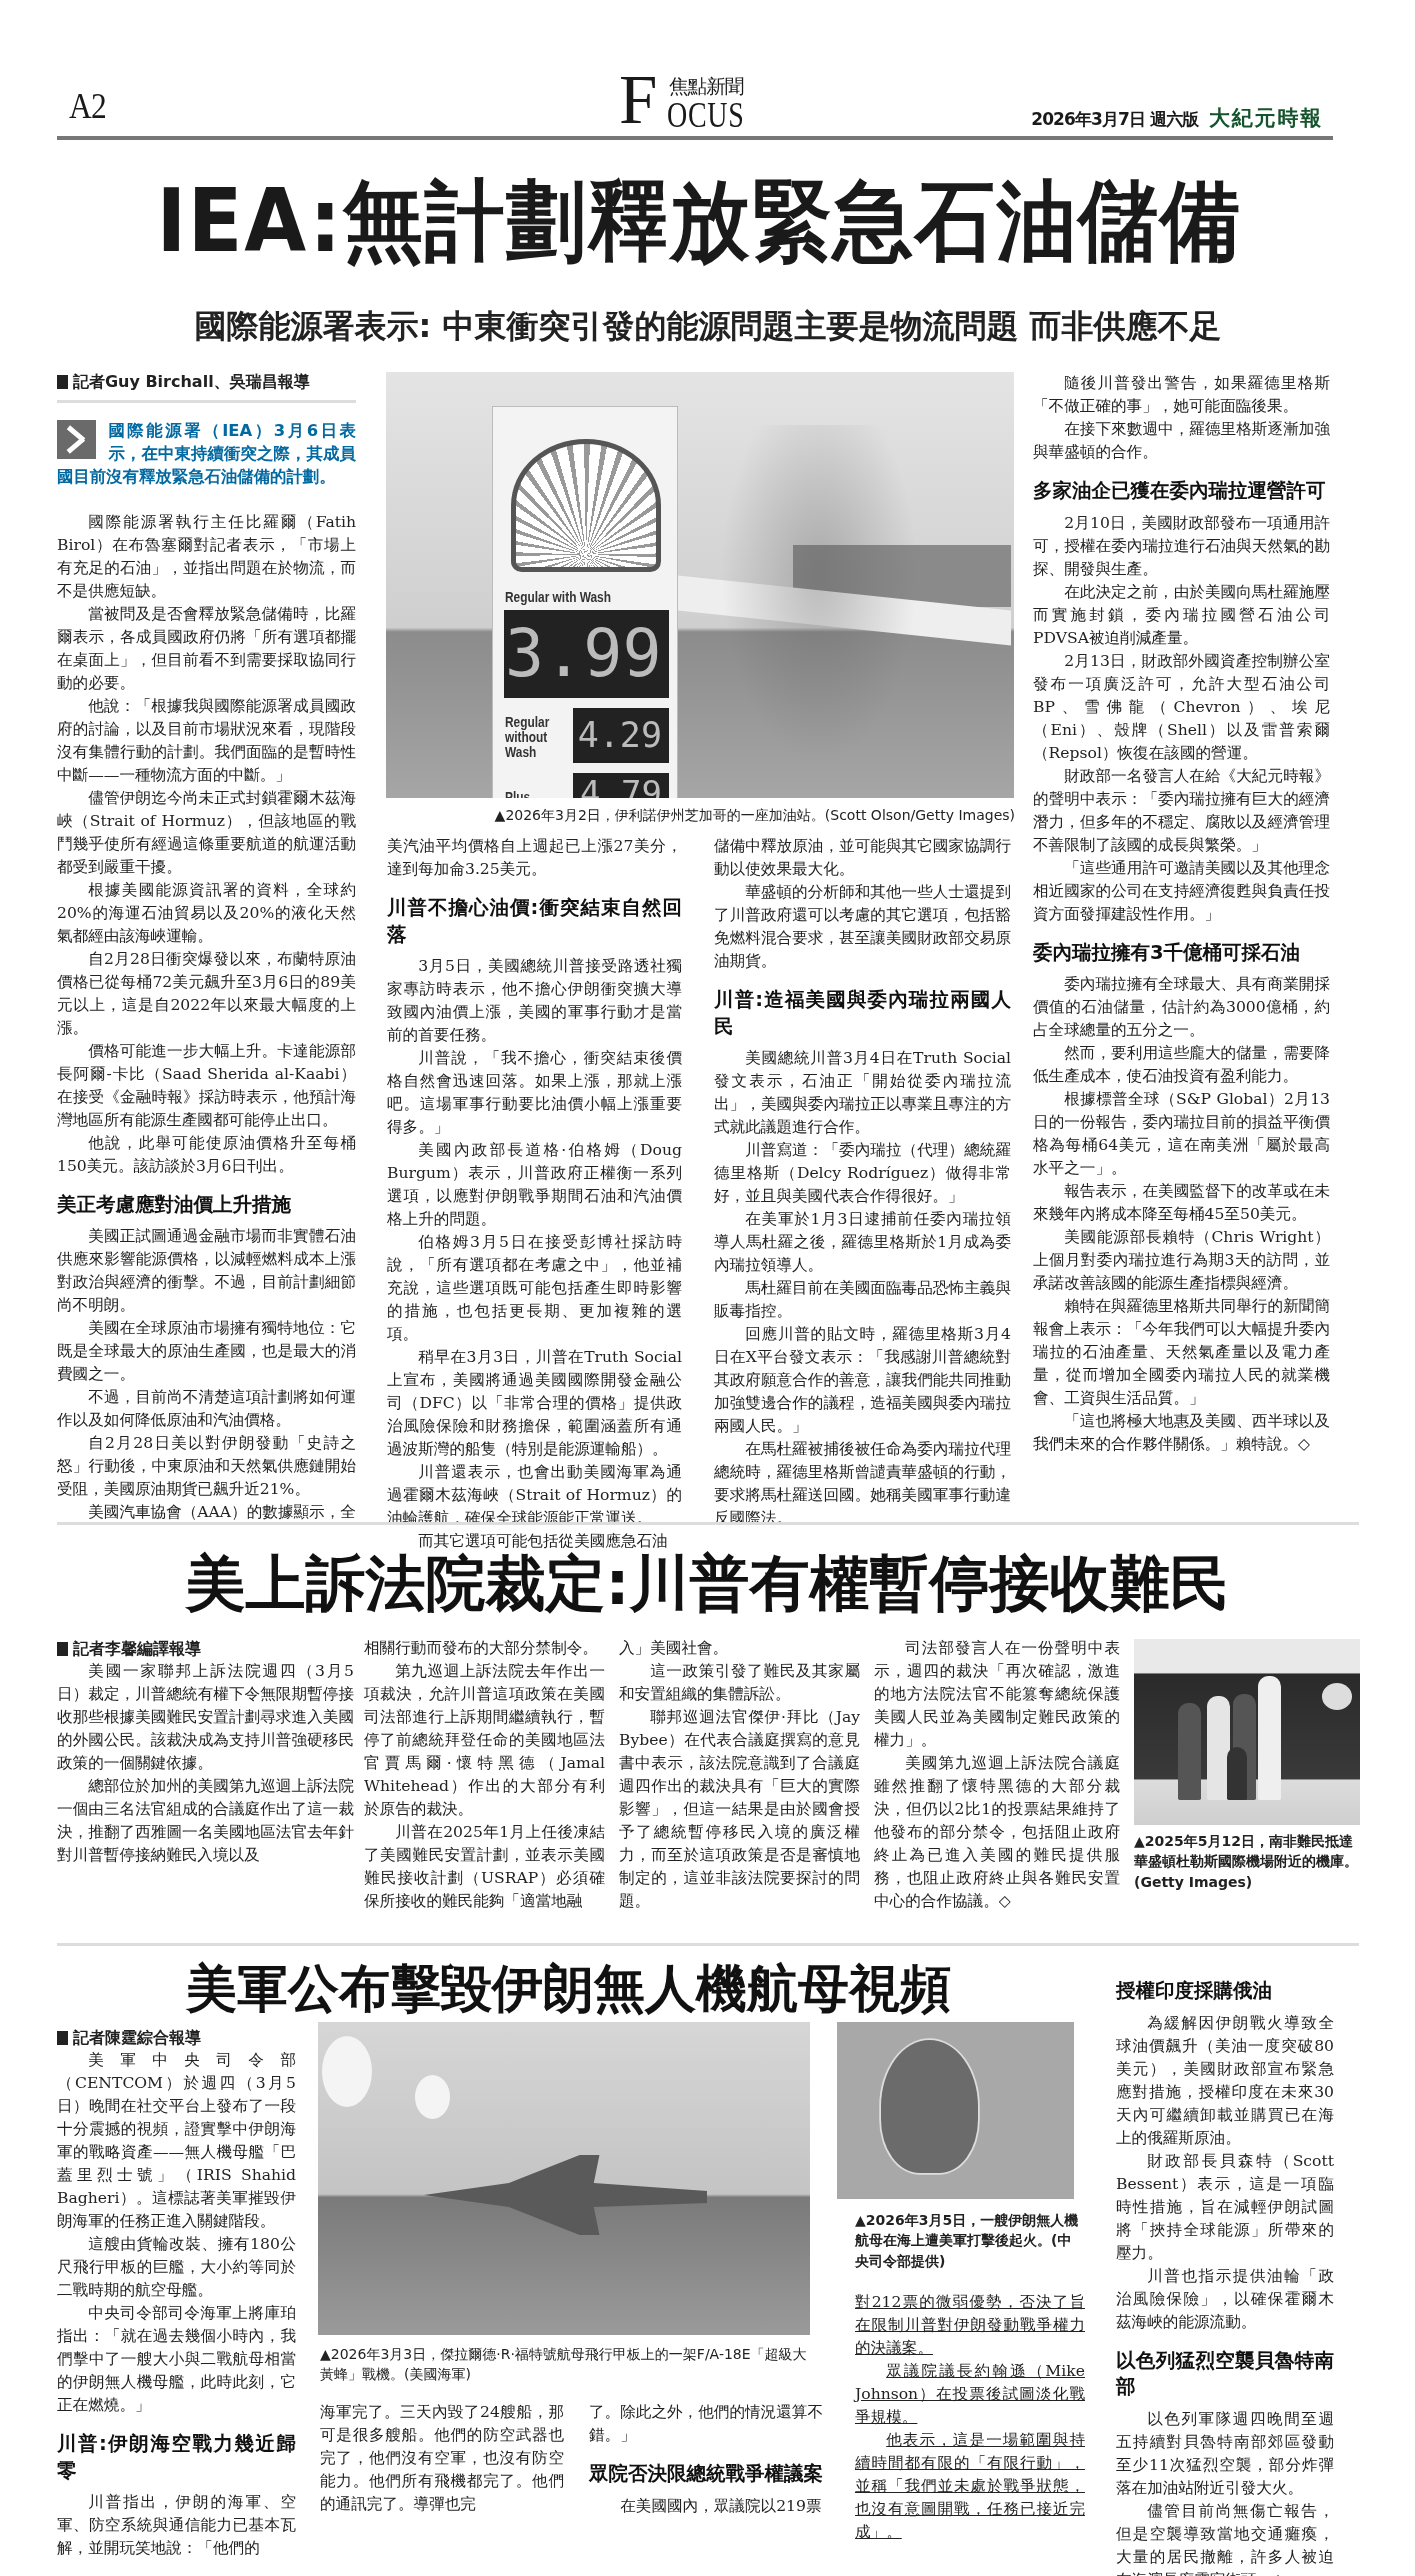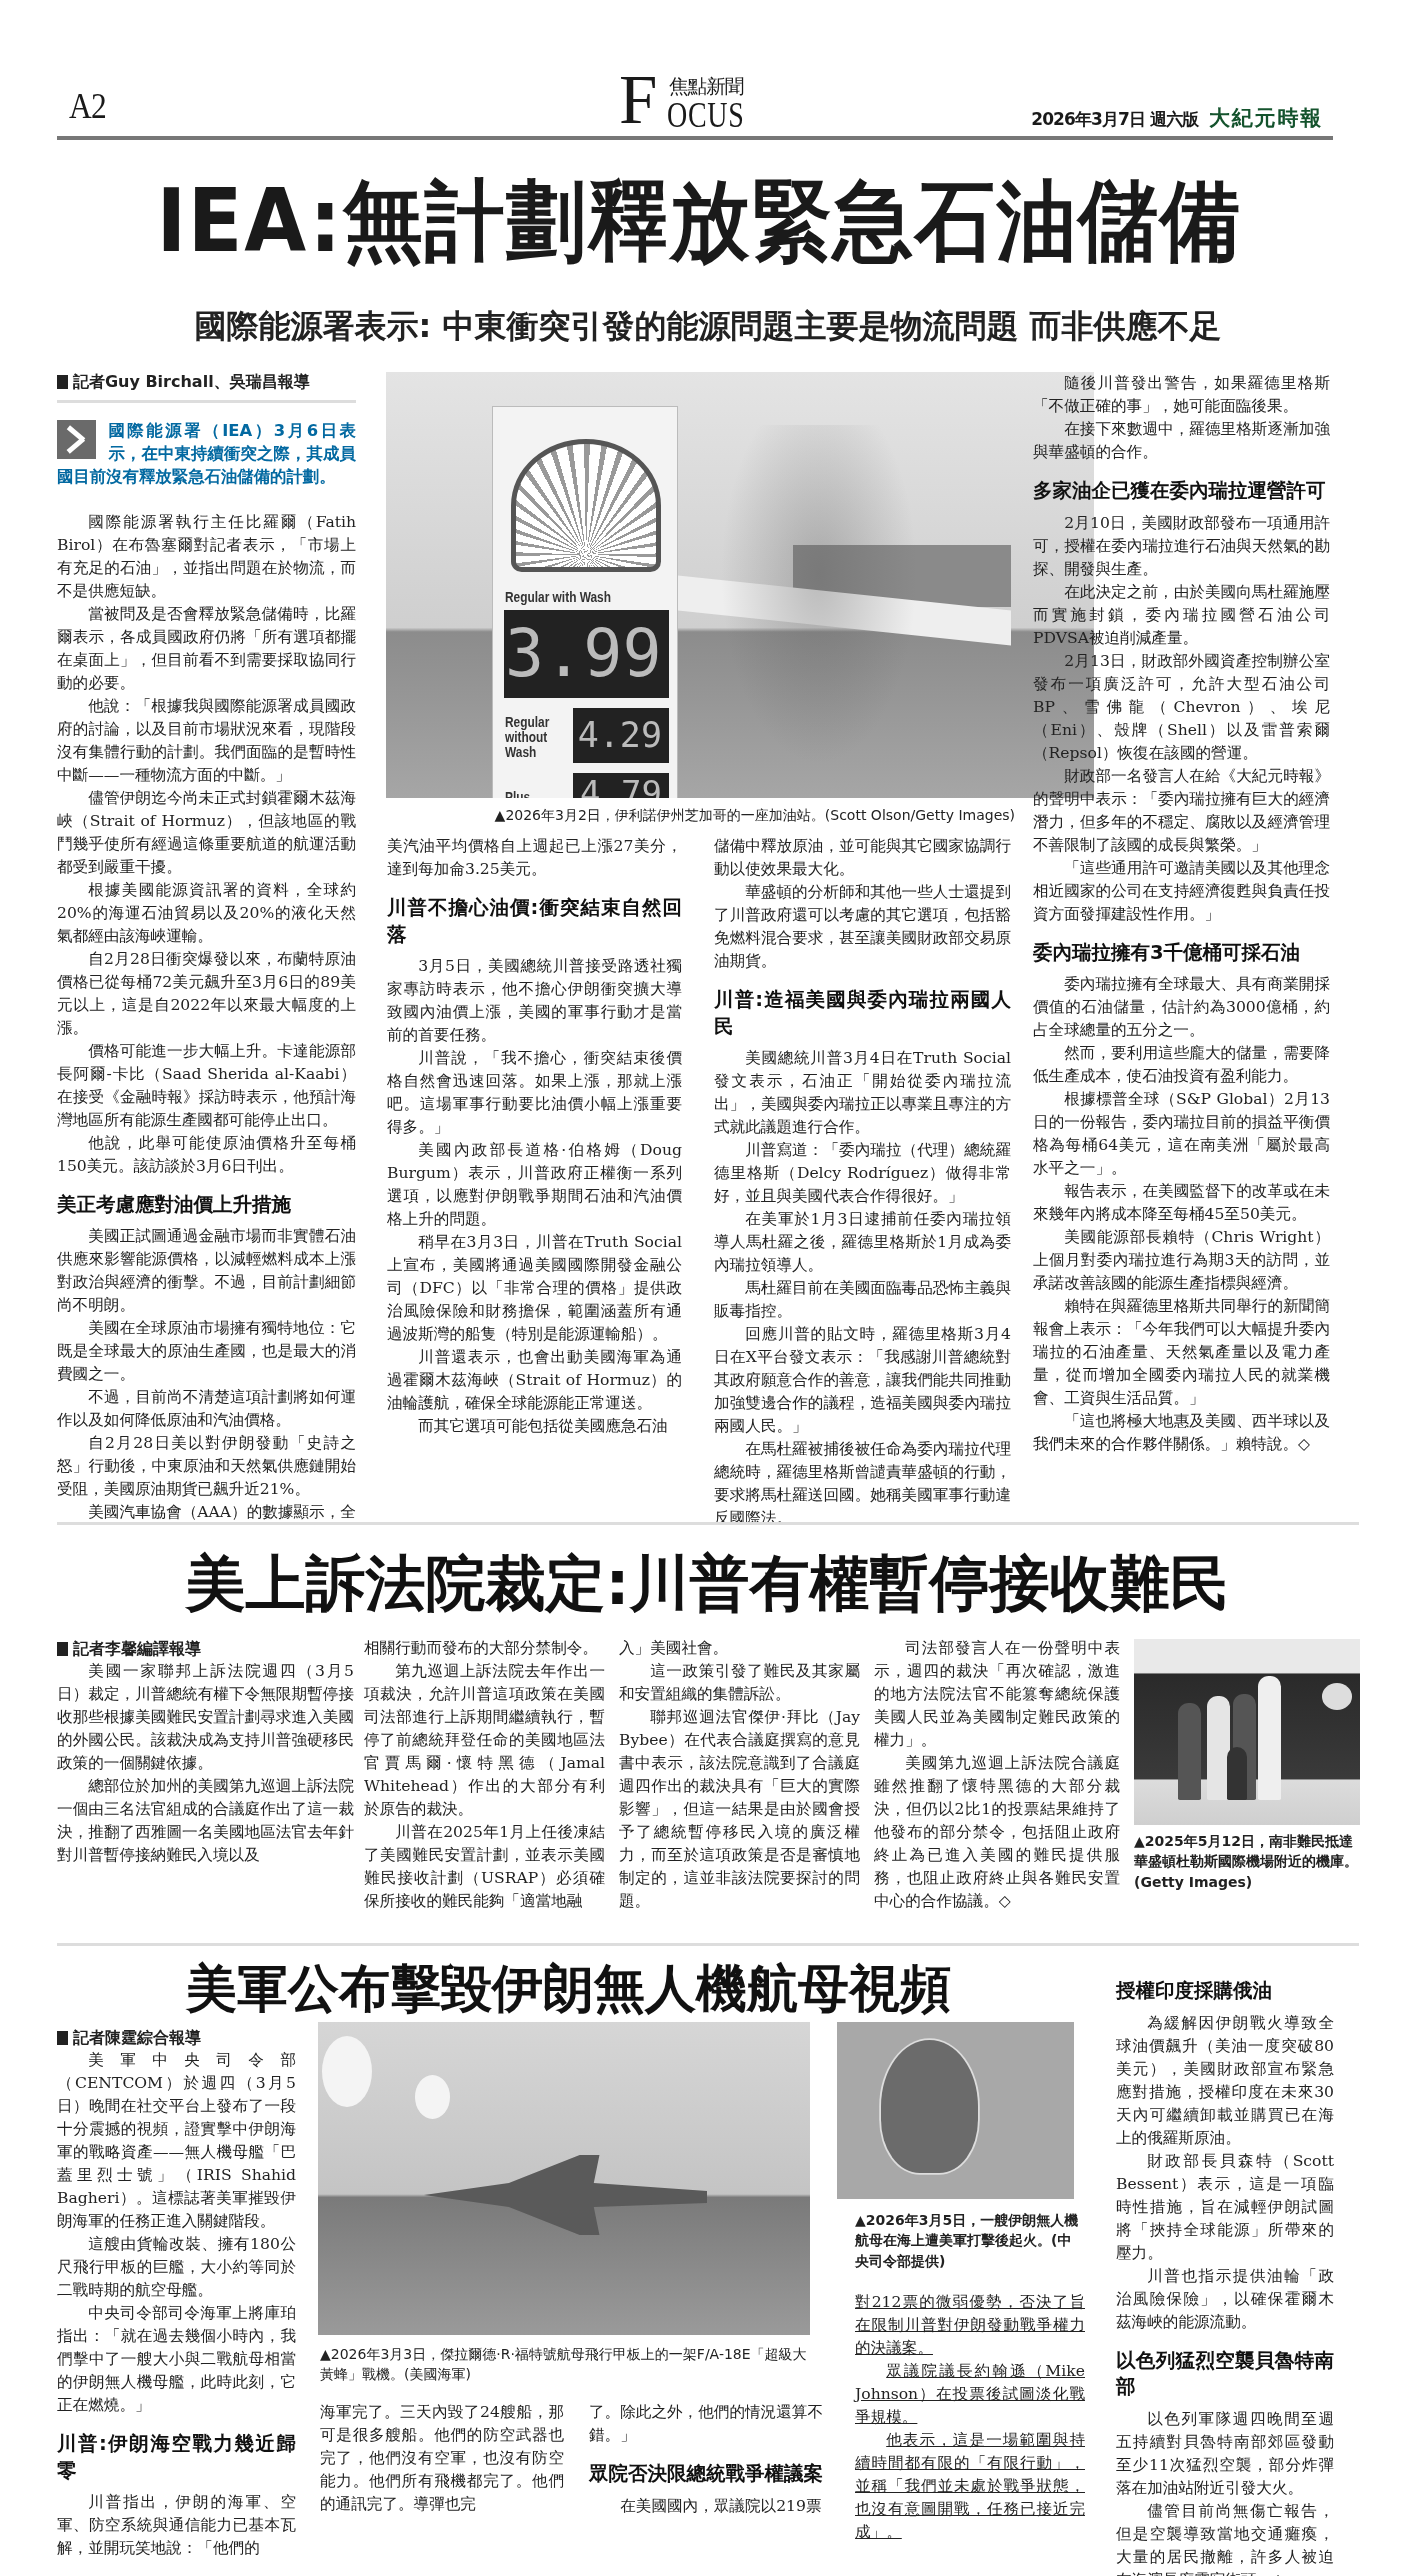--- a/index.html
+++ b/index.html
@@ -27,21 +27,21 @@
   .caption { position: absolute; font-family: "DejaVu Sans", sans-serif; font-size: 14px; line-height: 20.3px; color: #222; }
 
   .lead { font-family: "DejaVu Sans", sans-serif; font-weight: bold; font-size: 16.4px; line-height: 23px; margin: 16px 0 23px; color: #0369a1; }
   .lead .arrow { float: left; width: 39px; height: 39px; margin: 1.8px 12.4px 0 0; background: #6a6a6a; position: relative; }
   .lead .arrow::before, .lead .arrow::after { content: ""; position: absolute; left: 7px; width: 19.5px; height: 5.3px; background: #fff; }
   .lead .arrow::before { top: 10.6px; transform: rotate(40deg); left: 8.8px; }
   .lead .arrow::after { top: 23px; transform: rotate(-40deg); left: 8.8px; }
 
   .photo { position: absolute; overflow: hidden; background: #bdbdbd; }
   
-  .gas { left: 386px; top: 372px; width: 708px; height: 426px; background: linear-gradient(180deg, #e4e4e4 0%, #cfcfcf 60%, #8c8c8c 61%, #a6a6a6 100%); }
+  .gas { left: 386px; top: 372px; width: 628px; height: 426px; background: linear-gradient(180deg, #e4e4e4 0%, #cfcfcf 60%, #8c8c8c 61%, #a6a6a6 100%); }
   .gas .sign { position: absolute; left: 106px; top: 34px; width: 186px; height: 407px; background: #f3f3f3; border: 1.8px solid #bbb; }
   .gas .shell { position: absolute; left: 17.7px; top: 32px; width: 150px; height: 133px; border: 5.3px solid #555; border-radius: 50% 50% 10.6px 10.6px; background: repeating-conic-gradient(from 200deg at 50% 90%, #fff 0 6deg, #999 6deg 9deg); }
   .gas .price { position: absolute; left: 10.6px; width: 165px; background: #222; color: #bbb; font-family: "DejaVu Sans Mono", monospace; text-align: right; padding-right: 7px; }
   .gas .label { position: absolute; left: 12.4px; font-family: "Liberation Sans", sans-serif; font-weight: bold; font-size: 14px; color: #333; transform: scaleX(0.85); transform-origin: left; }
   .gas .tree { position: absolute; left: 318px; top: 53px; width: 230px; height: 372px; background:
       radial-gradient(ellipse at 50% 40%, rgba(90,90,90,0.35) 0, transparent 60%); }
   .gas .canopy { position: absolute; left: 292px; top: 221px; width: 333px; height: 35px; background: #eee; transform: skewY(6deg); }
   .gas .building { position: absolute; left: 407px; top: 173px; width: 218px; height: 62px; background: #8a8a8a; }
 
   
@@ -115,20 +115,21 @@
   </div>
 </div>
 <div class="caption" style="left:387px; top:805px; width:628px;text-align:right;">▲2026年3月2日，伊利諾伊州芝加哥的一座加油站。(Scott Olson/Getty Images)</div>
 
 <div class="col" style="left:387px; top:835px; width:295px;">
   <div>美汽油平均價格自上週起已上漲27美分，達到每加侖3.25美元。</div>
   <h3>川普不擔心油價:衝突結束自然回落</h3>
   <p>3月5日，美國總統川普接受路透社獨家專訪時表示，他不擔心伊朗衝突擴大導致國內油價上漲，美國的軍事行動才是當前的首要任務。</p>
   <p>川普說，「我不擔心，衝突結束後價格自然會迅速回落。如果上漲，那就上漲吧。這場軍事行動要比油價小幅上漲重要得多。」</p>
   <p>美國內政部長道格·伯格姆（Doug Burgum）表示，川普政府正權衡一系列選項，以應對伊朗戰爭期間石油和汽油價格上升的問題。</p>
+  <p>伯格姆3月5日在接受彭博社採訪時說，「所有選項都在考慮之中」，他並補充說，這些選項既可能包括產生即時影響的措施，也包括更長期、更加複雜的選項。</p>
   <p>稍早在3月3日，川普在Truth Social上宣布，美國將通過美國國際開發金融公司（DFC）以「非常合理的價格」提供政治風險保險和財務擔保，範圍涵蓋所有通過波斯灣的船隻（特別是能源運輸船）。</p>
   <p>川普還表示，也會出動美國海軍為通過霍爾木茲海峽（Strait of Hormuz）的油輪護航，確保全球能源能正常運送。</p>
   <p>而其它選項可能包括從美國應急石油</p>
 </div>
 
 <div class="col" style="left:714px; top:835px; width:297px;">
   <div>儲備中釋放原油，並可能與其它國家協調行動以使效果最大化。</div>
   <p>華盛頓的分析師和其他一些人士還提到了川普政府還可以考慮的其它選項，包括豁免燃料混合要求，甚至讓美國財政部交易原油期貨。</p>
   <h3>川普:造福美國與委內瑞拉兩國人民</h3>
   <p>美國總統川普3月4日在Truth Social發文表示，石油正「開始從委內瑞拉流出」，美國與委內瑞拉正以專業且專注的方式就此議題進行合作。</p>

